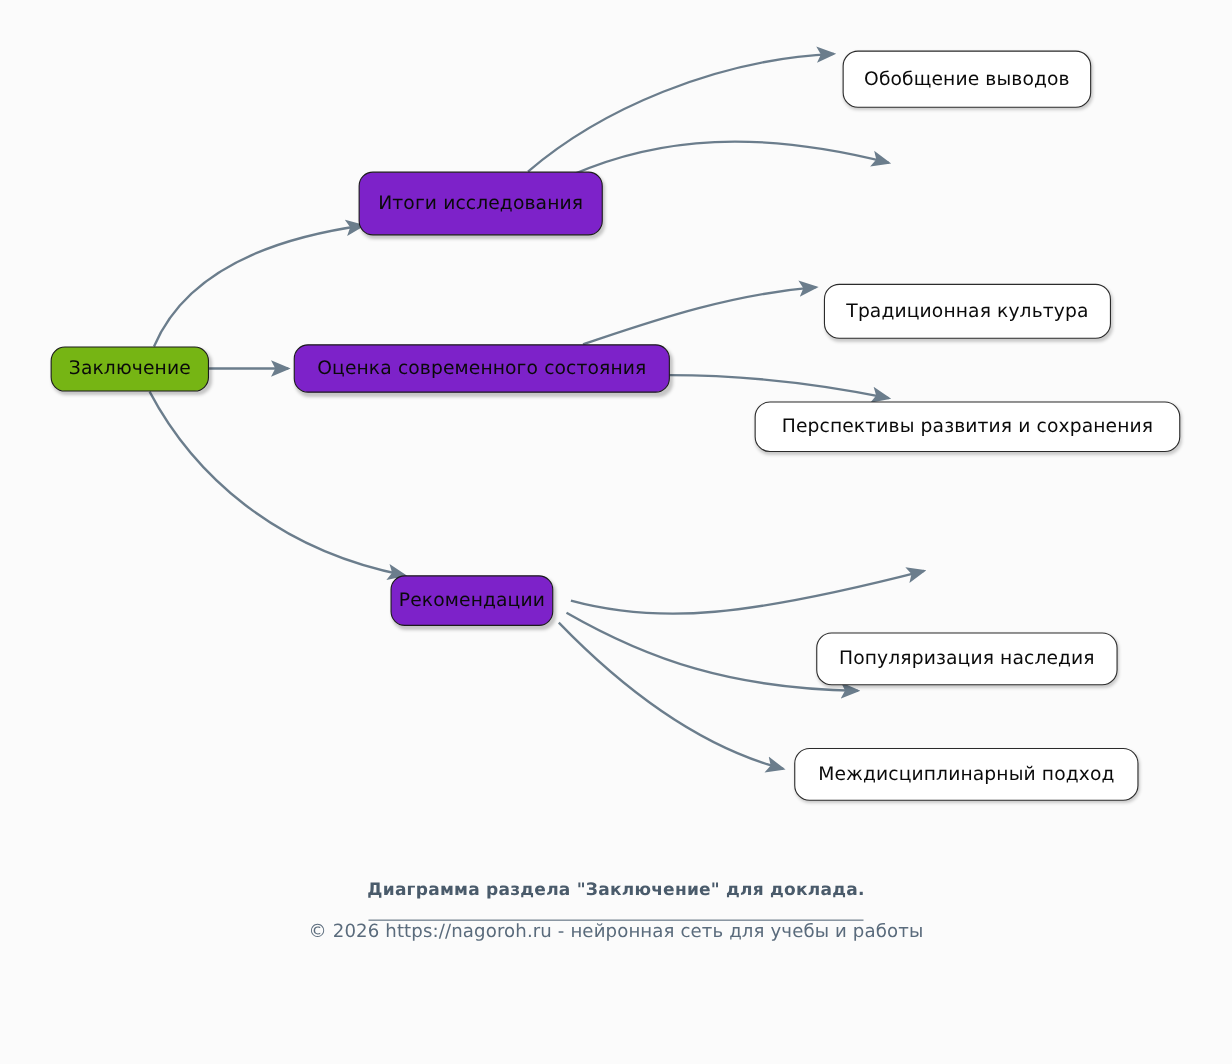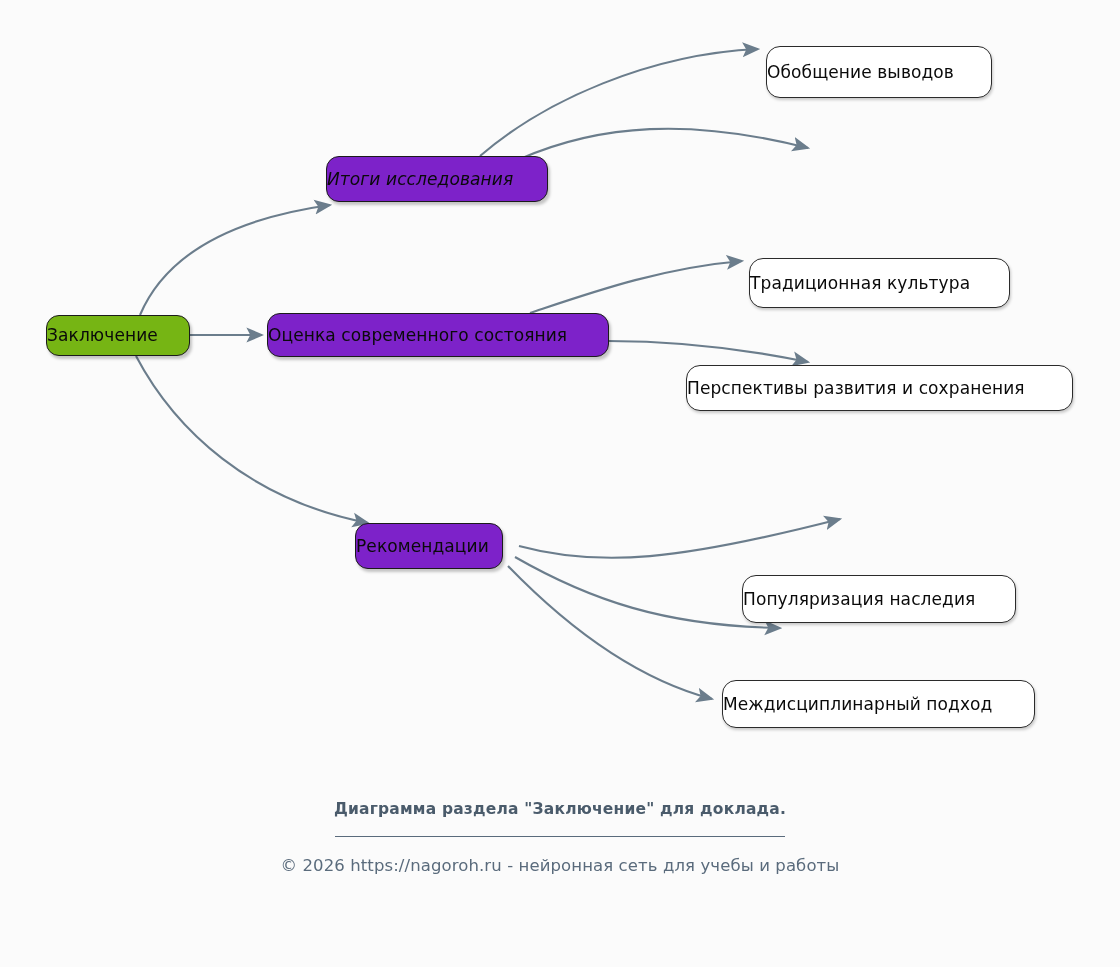--- a/index.html
+++ b/index.html
@@ -24,21 +24,21 @@
     left: 0;
     width: 1120px;
     height: 967px;
     pointer-events: none;
   }
   .node {
     position: absolute;
     box-sizing: border-box;
     display: flex;
     align-items: center;
-    justify-content: flex-start;
+    justify-content: center;
     border-radius: 13px;
     border: 1.6px solid #1b1b1b;
     white-space: nowrap;
     box-shadow: 2px 3px 3px rgba(0,0,0,0.22);
   }
   .node-label {
     font-size: 17px;
     line-height: 1;
     color: #0a0a0a;
     letter-spacing: 0.1px;
@@ -69,21 +69,20 @@
     color: #4a5b6b;
     letter-spacing: 0.2px;
   }
   #footer-rule {
     width: 450px;
     height: 0;
     margin: 18px auto 0 auto;
     border-top: 1.6px solid #5a6b7c;
   }
   #copyright {
-    margin-top: 19px;
     font-size: 16.5px;
     color: #5a6b7c;
     letter-spacing: 0.1px;
   }
 </style>
 </head>
 <body>
 
 <div id="diagram-root">
 
@@ -108,21 +107,21 @@
       <path d="M 519 546 C 600 568 680 560 840 519"></path>
       <path d="M 515 557 C 590 600 665 626 780 628"></path>
       <path d="M 508 566 C 570 630 640 680 712 699"></path>
     </g>
   </svg>
 
   <div class="node root" style="left:46px; top:315px; width:144px; height:41px;">
     <span class="node-label">Заключение</span>
   </div>
 
-  <div class="node branch" style="left:326px; top:156px; width:222px; height:46px;font-style:italic;">
+  <div class="node branch" style="left:326px; top:156px; width:222px; height:58px;">
     <span class="node-label">Итоги исследования</span>
   </div>
   <div class="node leaf" style="left:766px; top:46px; width:226px; height:52px;">
     <span class="node-label">Обобщение выводов</span>
   </div>
 
   <div class="node branch" style="left:267px; top:313px; width:342px; height:44px;">
     <span class="node-label">Оценка современного состояния</span>
   </div>
   <div class="node leaf" style="left:749px; top:258px; width:261px; height:50px;">

